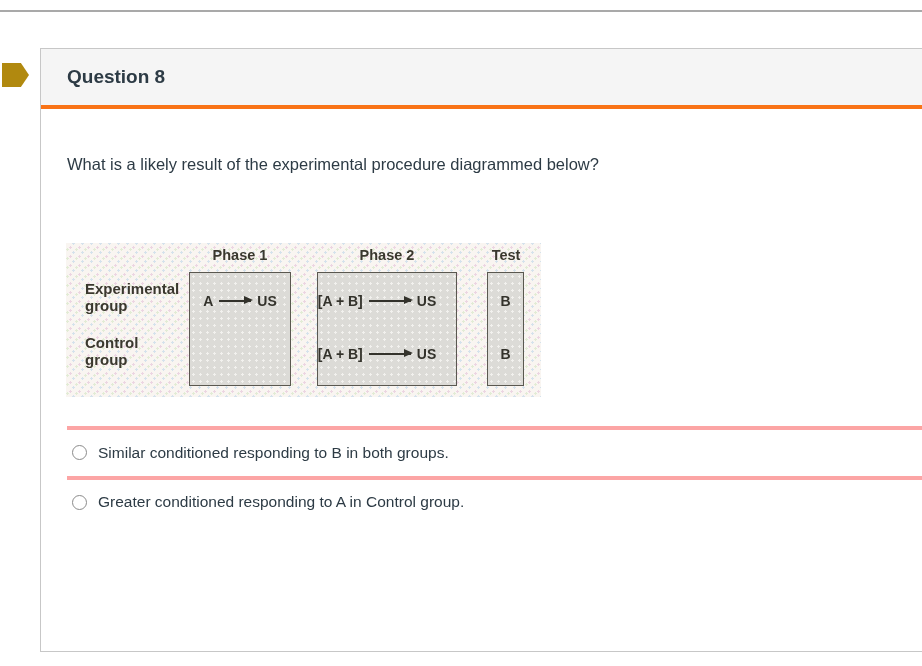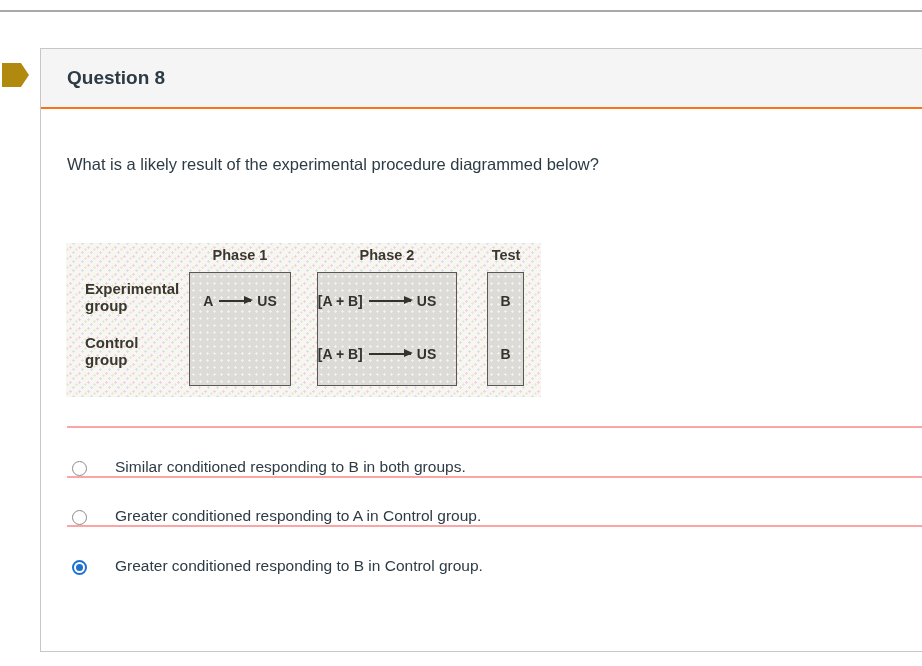--- a/index.html
+++ b/index.html
@@ -18,21 +18,21 @@
     position:absolute;left:2px;top:63px;width:27px;height:24px;
     clip-path:polygon(0 0,70% 0,100% 50%,70% 100%,0 100%);
   }
 
   
   .card{
     position:absolute;left:40px;top:48px;width:882px;height:604px;
     background:#fff;border:1px solid #c7c7c7;border-right:none;box-sizing:border-box;
   }
   .card-header{
-    height:60px;background:#f5f5f5;border-bottom:2px solid #f97316;
+    height:60px;background:#f5f5f5;border-bottom:4px solid #f97316;
     display:flex;align-items:center;padding-left:26px;box-sizing:border-box;
   }
   .card-header .title{font-size:19px;font-weight:bold;color:#2D3B45}
 
   .question-text{margin:44px 30px 0 26px;font-size:16.5px;line-height:22px;color:#2D3B45}
 
   
   .diagram{
     position:relative;margin:68px 0 0 25px;width:475px;height:154px;
     background-color:#f9f5f1;
@@ -73,22 +73,22 @@
   .arrow{position:relative;width:32px;height:2px;background:#33322b;margin:0 6px;flex:none}
   .arrow.long{width:42px}
   .arrow::after{
     content:"";position:absolute;right:-2px;top:-4px;
     border-left:9px solid #33322b;border-top:4px solid transparent;border-bottom:4px solid transparent;
   }
 
   
   .options{margin:29px 0 0 26px}
   .option-row{
-    display:flex;align-items:flex-end;height:49.5px;border-top:2px solid #fca5a5;
-    padding-left:5px;gap:28px;cursor:pointer;box-sizing:border-box;
+    display:flex;align-items:center;height:49.5px;border-top:4px solid #fca5a5;
+    padding-left:5px;gap:11px;cursor:pointer;box-sizing:border-box;
   }
   .radio{
     width:15px;height:15px;border:1.5px solid #8b8b8b;border-radius:50%;
     background:#fff;box-sizing:border-box;flex:none;position:relative;
   }
   .option-row.selected .radio{border-width:2px}
   .option-row.selected .radio::after{
     content:"";position:absolute;top:2px;left:2px;right:2px;bottom:2px;border-radius:50%;
   }
   .option-label{font-size:15.5px;color:#2D3B45}
@@ -151,18 +151,14 @@
     <span class="radio"></span>
     <span class="option-label">Similar conditioned responding to B in both groups.</span>
   </div>
 
 
   <div class="option-row" role="radio" aria-checked="false">
     <span class="radio"></span>
     <span class="option-label">Greater conditioned responding to A in Control group.</span>
   </div>
 
-  <div class="option-row selected" role="radio" aria-checked="true">
-    <span class="radio" style="border-color: rgb(30, 112, 210);"></span>
-    <span class="option-label">Greater conditioned responding to B in Control group.</span>
-  </div>
 </div>
 </div>
 
 </body></html>

